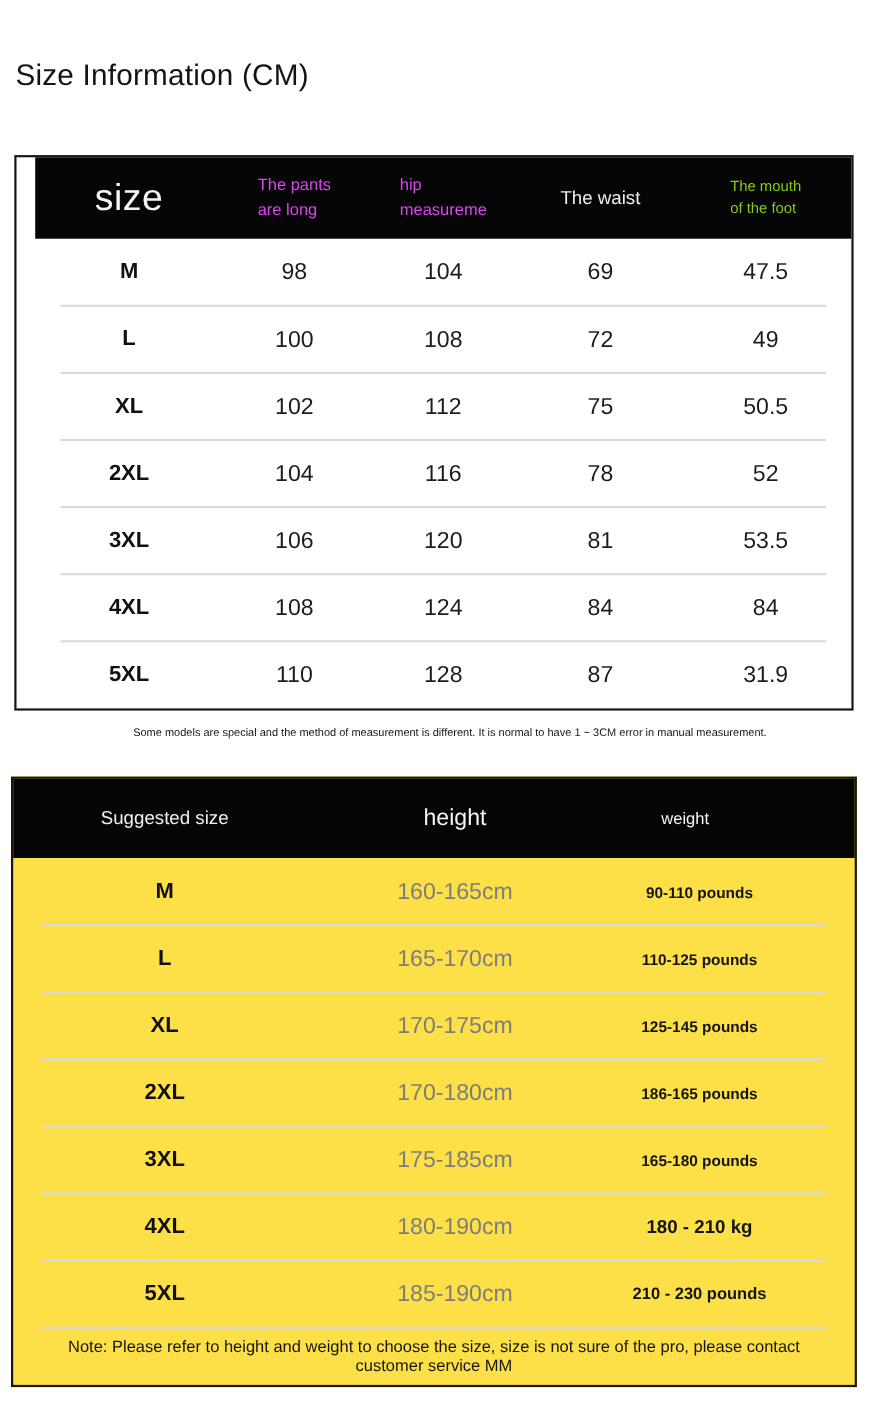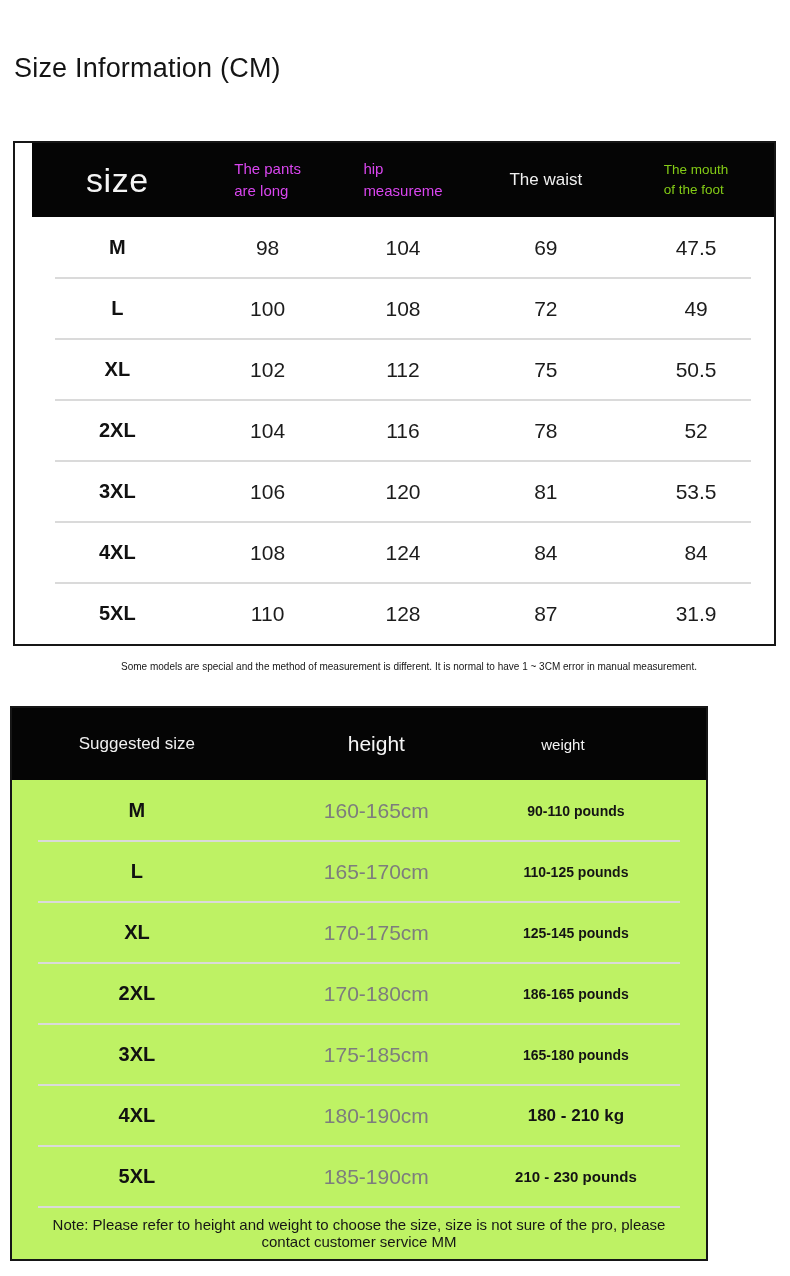--- a/index.html
+++ b/index.html
@@ -40,22 +40,22 @@
   .cell-size   { font-size:20px; font-weight:bold; color:#111; }
   .cell-num    { font-size:21px; font-weight:400; color:#1c1c1c; }
 
   .note-1 {
     position:absolute; left:0; top:661px; width:790px;
     text-align:center; font-size:10px; color:#161616;padding-left:28px;
   }
 
   
   .fit-table {
-    position:absolute; left:10px; top:706px; width:698px;
-    border:2px solid #161616; background:#bef264;
+    position:absolute; left:10px; top:706px; width:769px;
+    border:2px solid #161616; background:#fde047;
   }
   .t2-head {
     display:grid; grid-template-columns:36% 33% 31%;
     height:72px; background:#050505; color:#fff; align-items:center; text-align:center;
   }
   .t2-head .h-suggested { font-size:17px; color:#f0f0f0; }
   .t2-head .h-height    { font-size:21px; color:#f5f5f5; }
   .t2-head .h-weight    { font-size:15px; color:#f5f5f5; padding-right:71px; }
 
   .t2-row {

